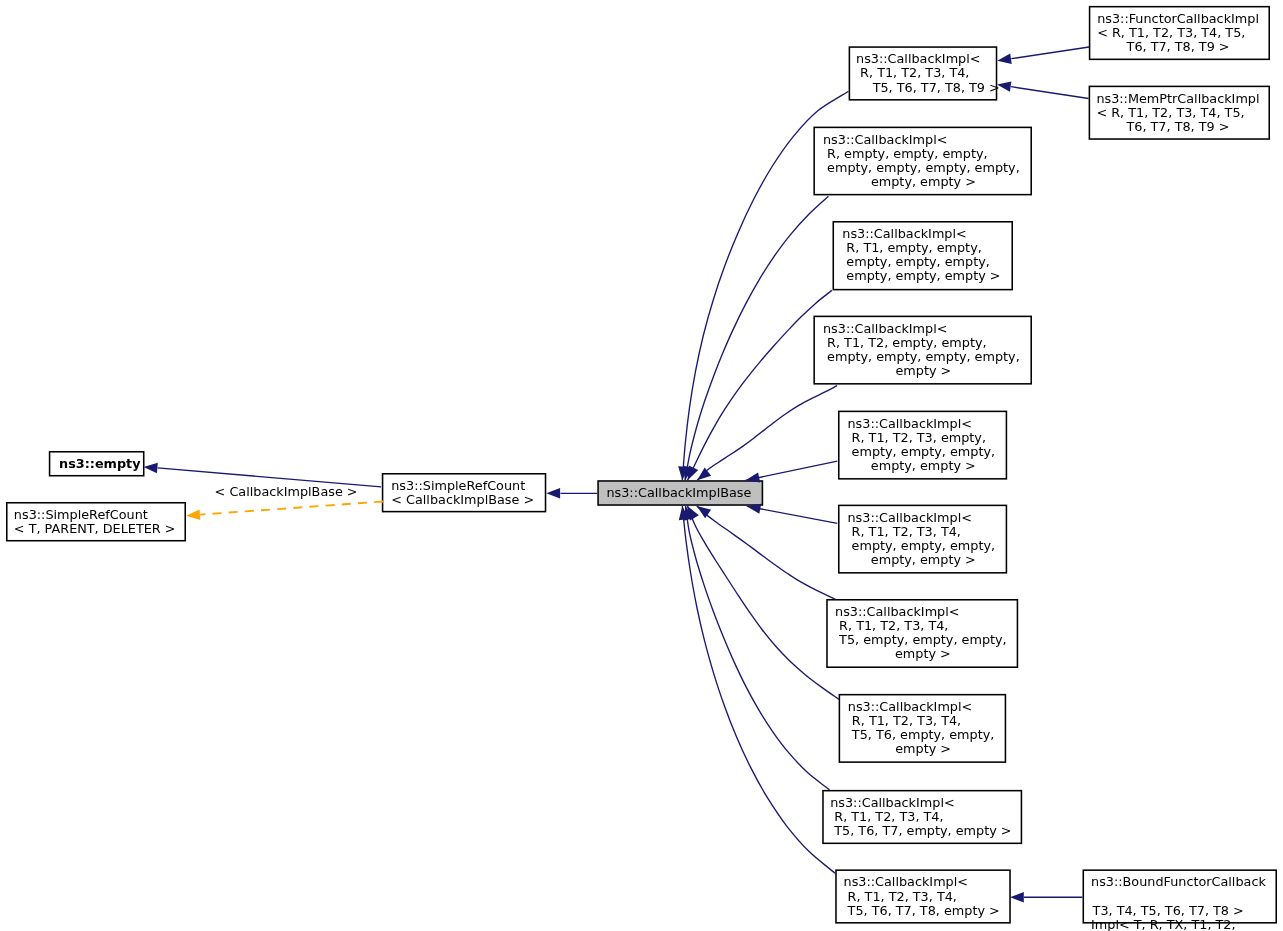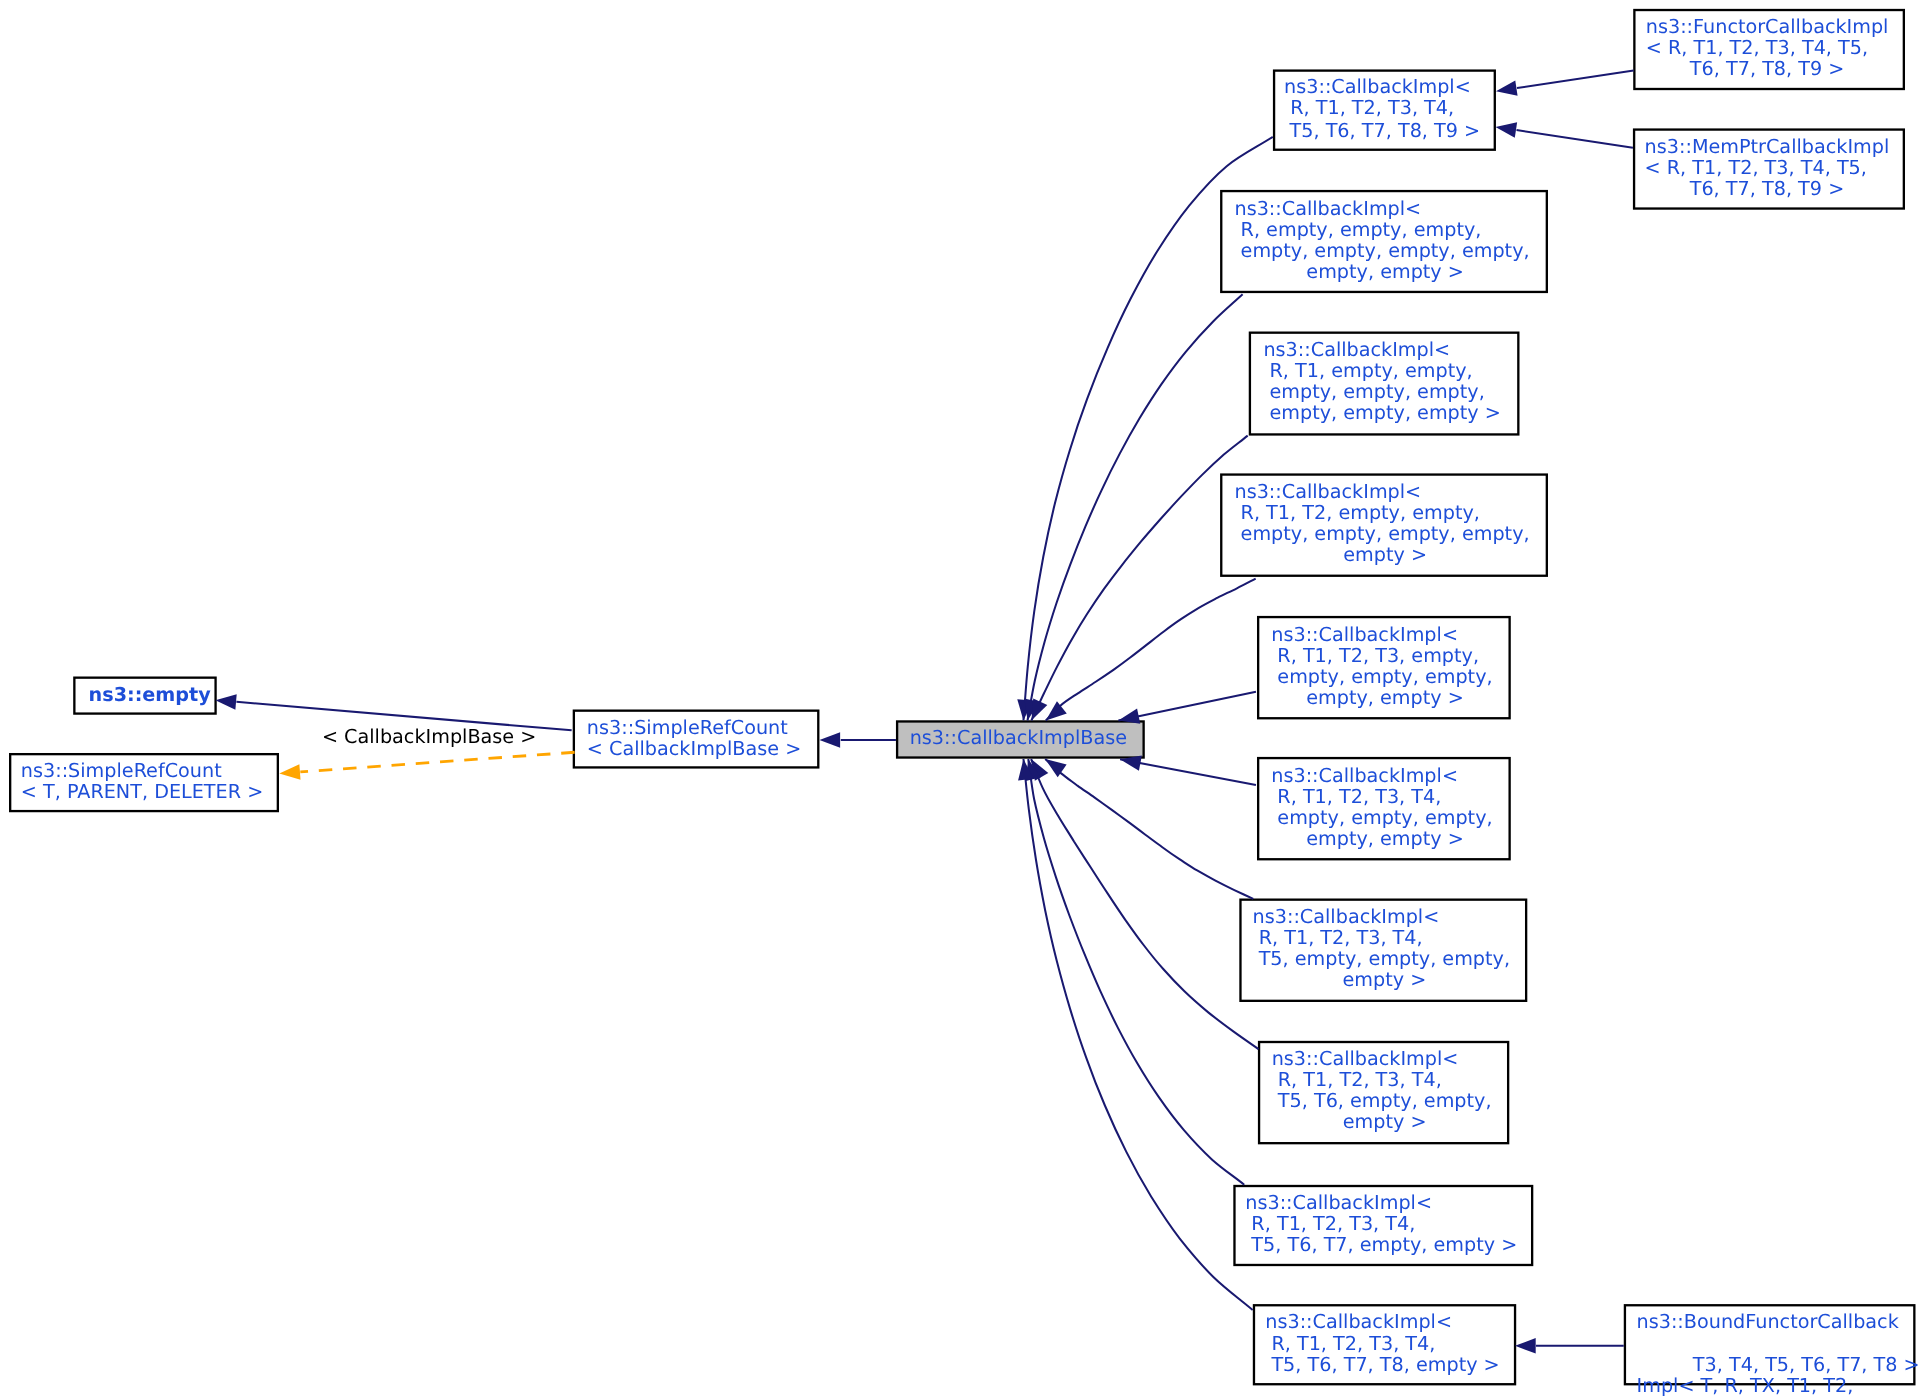--- a/index.html
+++ b/index.html
@@ -2,21 +2,21 @@
 <html><head>
 <meta charset="utf-8">
 <title>ns3::CallbackImplBase inheritance diagram</title>
 <style>
   html,body{margin:0;padding:0;background:#fff;}
   body{width:1283px;height:931px;overflow:hidden;font-family:"DejaVu Sans",sans-serif;}
   #stage{position:relative;width:1283px;height:931px;background:#fff;}
   #node-layer{position:absolute;left:0;top:0;z-index:1;}
   #edge-layer{position:absolute;left:0;top:0;z-index:3;pointer-events:none;}
   .node{position:absolute;box-sizing:border-box;z-index:2;
-        font-size:12.8px;color:#1d4ed8;white-space:pre;}
+        font-size:12.8px;color:#000000;white-space:pre;}
   .node .ln{position:absolute;display:block;line-height:14.1px;height:14.1px;}
   .elabel{position:absolute;z-index:2;font-size:12.8px;color:#000;white-space:pre;line-height:14.1px;}
 </style>
 </head>
 <body>
 
 <div id="stage">
   <svg id="node-layer" viewBox="0 0 1283 931" width="1283" height="931">
       <rect x="49.57" y="451.77" width="94.15" height="23.95" fill="#ffffff" stroke="#000000" stroke-width="1.55"></rect>
       <rect x="6.78" y="502.77" width="178.45" height="37.95" fill="#ffffff" stroke="#000000" stroke-width="1.55"></rect>
@@ -99,27 +99,27 @@
       </g>
       <g>
         <path d="M835.1,873.3 C826.4,866.0 817.0,859.2 808.9,851.3 C800.8,843.4 793.5,834.7 786.5,825.8 C779.6,816.8 773.4,807.3 767.4,797.7 C761.5,788.0 756.0,778.0 750.9,767.9 C745.8,757.8 741.0,747.4 736.6,737.0 C732.1,726.5 728.0,715.9 724.2,705.2 C720.3,694.6 716.8,683.8 713.5,672.9 C710.2,662.1 707.2,651.1 704.4,640.2 C701.6,629.2 699.1,618.1 696.8,607.0 C694.6,595.9 692.5,584.7 690.7,573.5 C688.9,562.3 687.3,551.1 685.9,539.8 C684.5,528.6 683.5,517.3 682.3,506.0" fill="none" stroke="#191970" stroke-width="1.35"></path>
         <path d="M0,0 L13.8,-5.2 L13.8,5.2 Z" fill="#191970" transform="translate(682.3,506) rotate(83.4)"></path>
       </g>
     </svg>
 <div class="node" style="left: 48.8px; top: 451px; width: 95.7px; height: 25.5px;"><span class="ln" style="left: 10.24px; top: 6.1px; font-weight: bold;">ns3::empty</span></div>
     <div class="node" style="left: 6px; top: 502px; width: 180px; height: 39.5px;"><span class="ln" style="left: 7.86px; top: 6.1px;">ns3::SimpleRefCount</span><span class="ln" style="left: 7.86px; top: 20.2px;">&lt; T, PARENT, DELETER &gt;</span></div>
     <div class="node" style="left: 381.8px; top: 473px; width: 164.5px; height: 39.4px;"><span class="ln" style="left: 9.45px; top: 6.1px;">ns3::SimpleRefCount</span><span class="ln" style="left: 9.45px; top: 20.2px;">&lt; CallbackImplBase &gt;</span></div>
     <div class="node" style="left: 597.3px; top: 480.2px; width: 165.9px; height: 25.6px;"><span class="ln" style="left: 9.17px; top: 6.1px;">ns3::CallbackImplBase</span></div>
-    <div class="node" style="left: 848.6px; top: 46.3px; width: 148.7px; height: 54.3px;"><span class="ln" style="left: 7.44px; top: 6.1px;">ns3::CallbackImpl&lt;</span><span class="ln" style="left: 7.44px; top: 20.2px;"> R, T1, T2, T3, T4,</span><span class="ln" style="left: 7px; top: 34.3px;"> T5, T6, T7, T8, T9 &gt;</span></div>
+    <div class="node" style="left: 848.6px; top: 46.3px; width: 148.7px; height: 54.3px;"><span class="ln" style="left: 7.44px; top: 6.1px;">ns3::CallbackImpl&lt;</span><span class="ln" style="left: 7.44px; top: 20.2px;"> R, T1, T2, T3, T4,</span><span class="ln" style="left: 20px; top: 34.3px;"> T5, T6, T7, T8, T9 &gt;</span></div>
     <div class="node" style="left: 813.4px; top: 126.6px; width: 218.6px; height: 68.8px;"><span class="ln" style="left: 9.6px; top: 6.1px;">ns3::CallbackImpl&lt;</span><span class="ln" style="left: 9.6px; top: 20.2px;"> R, empty, empty, empty,</span><span class="ln" style="left: 9.6px; top: 34.3px;"> empty, empty, empty, empty,</span><span class="ln" style="left: 53.44px; top: 48.4px;"> empty, empty &gt;</span></div>
     <div class="node" style="left: 832.5px; top: 221px; width: 180.5px; height: 69.4px;"><span class="ln" style="left: 9.79px; top: 6.1px;">ns3::CallbackImpl&lt;</span><span class="ln" style="left: 9.79px; top: 20.2px;"> R, T1, empty, empty,</span><span class="ln" style="left: 9.79px; top: 34.3px;"> empty, empty, empty,</span><span class="ln" style="left: 9.79px; top: 48.4px;"> empty, empty, empty &gt;</span></div>
     <div class="node" style="left: 813.4px; top: 315.6px; width: 218.6px; height: 69px;"><span class="ln" style="left: 9.6px; top: 6.1px;">ns3::CallbackImpl&lt;</span><span class="ln" style="left: 9.6px; top: 20.2px;"> R, T1, T2, empty, empty,</span><span class="ln" style="left: 9.6px; top: 34.3px;"> empty, empty, empty, empty,</span><span class="ln" style="left: 78.04px; top: 48.4px;"> empty &gt;</span></div>
     <div class="node" style="left: 838px; top: 410.6px; width: 169.2px; height: 69px;"><span class="ln" style="left: 9.5px; top: 6.1px;">ns3::CallbackImpl&lt;</span><span class="ln" style="left: 9.5px; top: 20.2px;"> R, T1, T2, T3, empty,</span><span class="ln" style="left: 9.5px; top: 34.3px;"> empty, empty, empty,</span><span class="ln" style="left: 28.74px; top: 48.4px;"> empty, empty &gt;</span></div>
     <div class="node" style="left: 838px; top: 504.6px; width: 169.2px; height: 69px;"><span class="ln" style="left: 9.5px; top: 6.1px;">ns3::CallbackImpl&lt;</span><span class="ln" style="left: 9.5px; top: 20.2px;"> R, T1, T2, T3, T4,</span><span class="ln" style="left: 9.5px; top: 34.3px;"> empty, empty, empty,</span><span class="ln" style="left: 28.74px; top: 48.4px;"> empty, empty &gt;</span></div>
     <div class="node" style="left: 826.2px; top: 599px; width: 192px; height: 69px;"><span class="ln" style="left: 8.85px; top: 6.1px;">ns3::CallbackImpl&lt;</span><span class="ln" style="left: 8.85px; top: 20.2px;"> R, T1, T2, T3, T4,</span><span class="ln" style="left: 8.85px; top: 34.3px;"> T5, empty, empty, empty,</span><span class="ln" style="left: 64.74px; top: 48.4px;"> empty &gt;</span></div>
     <div class="node" style="left: 838.6px; top: 693.9px; width: 167.6px; height: 69px;"><span class="ln" style="left: 9.2px; top: 6.1px;">ns3::CallbackImpl&lt;</span><span class="ln" style="left: 9.2px; top: 20.2px;"> R, T1, T2, T3, T4,</span><span class="ln" style="left: 9.2px; top: 34.3px;"> T5, T6, empty, empty,</span><span class="ln" style="left: 52.54px; top: 48.4px;"> empty &gt;</span></div>
     <div class="node" style="left: 822.2px; top: 789.9px; width: 200px; height: 54.2px;"><span class="ln" style="left: 7.99px; top: 6.1px;">ns3::CallbackImpl&lt;</span><span class="ln" style="left: 7.99px; top: 20.2px;"> R, T1, T2, T3, T4,</span><span class="ln" style="left: 7.99px; top: 34.3px;"> T5, T6, T7, empty, empty &gt;</span></div>
     <div class="node" style="left: 835.2px; top: 869.4px; width: 175.6px; height: 54.2px;"><span class="ln" style="left: 8.34px; top: 6.1px;">ns3::CallbackImpl&lt;</span><span class="ln" style="left: 8.34px; top: 20.2px;"> R, T1, T2, T3, T4,</span><span class="ln" style="left: 8.34px; top: 34.3px;"> T5, T6, T7, T8, empty &gt;</span></div>
     <div class="node" style="left: 1088.8px; top: 5.9px; width: 181.2px; height: 54.2px;"><span class="ln" style="left: 8.39px; top: 6.1px;">ns3::FunctorCallbackImpl</span><span class="ln" style="left: 8.39px; top: 20.2px;">&lt; R, T1, T2, T3, T4, T5,</span><span class="ln" style="left: 37.77px; top: 34.3px;">T6, T7, T8, T9 &gt;</span></div>
     <div class="node" style="left: 1088.6px; top: 85.6px; width: 213px; height: 54.2px; text-decoration: underline;"><span class="ln" style="left: 7.81px; top: 6.1px;">ns3::MemPtrCallbackImpl</span><span class="ln" style="left: 7.81px; top: 20.2px;">&lt; R, T1, T2, T3, T4, T5,</span><span class="ln" style="left: 37.87px; top: 34.3px;">T6, T7, T8, T9 &gt;</span></div>
-    <div class="node" style="left: 1082.5px; top: 869.4px; width: 194.5px; height: 48px;"><span class="ln" style="left: 8.52px; top: 6.1px;">ns3::BoundFunctorCallback</span><span class="ln" style="left: 8.52px; top: 20.2px; margin-top: 28px;">Impl&lt; T, R, TX, T1, T2,</span><span class="ln" style="left: 6px; top: 34.3px; margin-left: 36px;"> T3, T4, T5, T6, T7, T8 &gt;</span></div>
+    <div class="node" style="left: 1082.5px; top: 869.4px; width: 194.5px; height: 48px;"><span class="ln" style="left: 8.52px; top: 6.1px;">ns3::BoundFunctorCallback</span><span class="ln" style="left: 8.52px; top: 20.2px; margin-top: 28px;">Impl&lt; T, R, TX, T1, T2,</span><span class="ln" style="left: 6px; top: 34.3px;"> T3, T4, T5, T6, T7, T8 &gt;</span></div>
     <div class="elabel" style="left: 214.6px; top: 485px;">&lt; CallbackImplBase &gt;</div>
   </div>
 
 </body></html>

